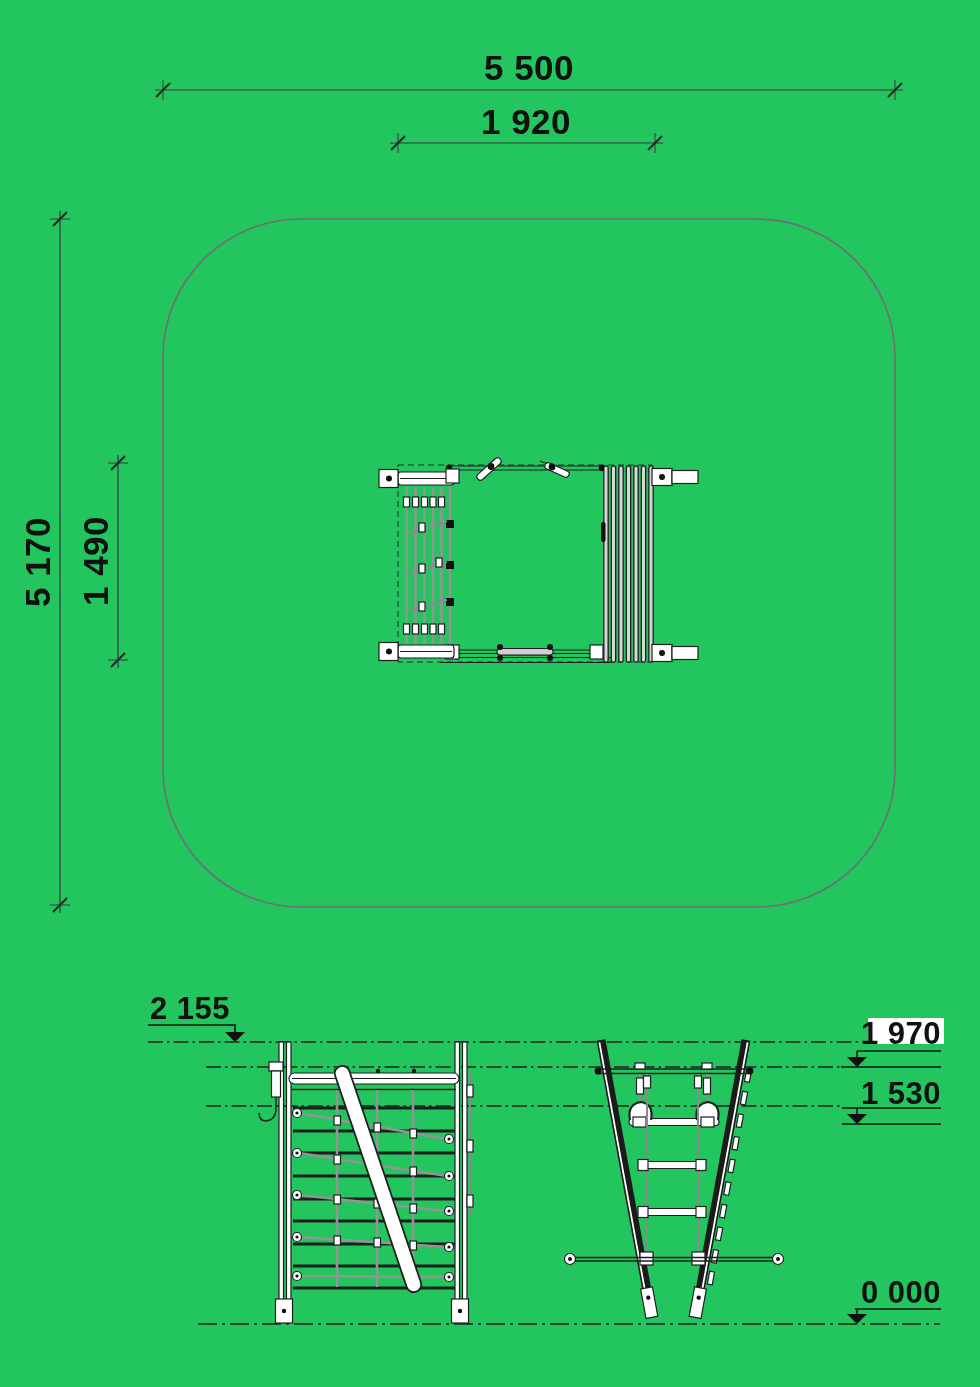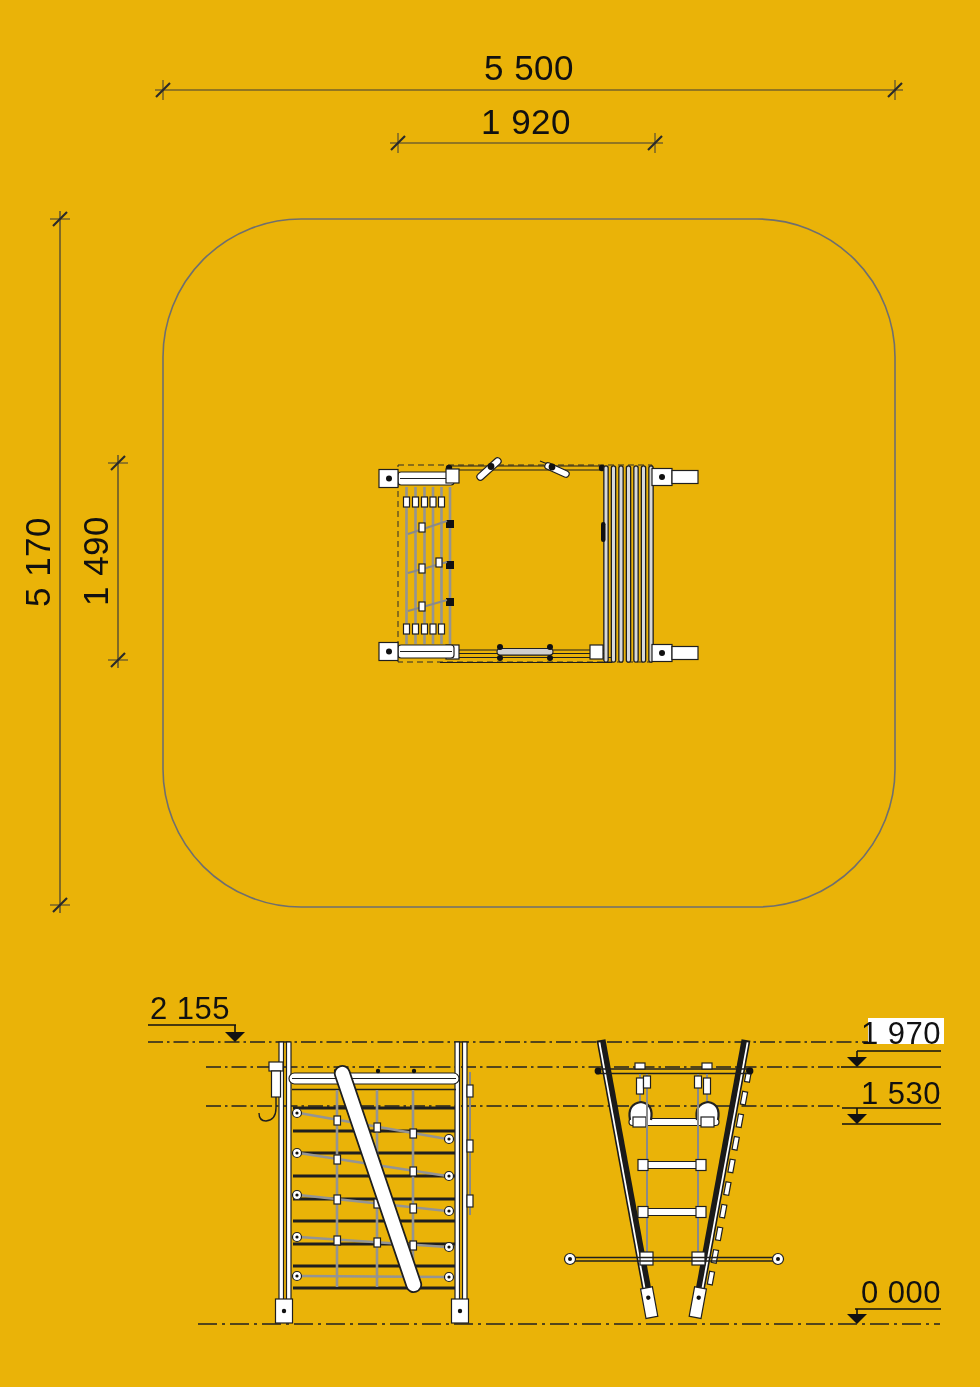--- a/index.html
+++ b/index.html
@@ -1,17 +1,17 @@
 <!DOCTYPE html>
 <html><head>
 <meta charset="utf-8">
 <style>
   html,body{margin:0;padding:0;background:#ffffff;}
-  .page{position:relative;width:980px;height:1387px;background:#eab308;overflow:hidden;
-        font-family:"Liberation Sans",sans-serif;}
+  .page{position:relative;width:980px;height:1387px;background:#22c55e;overflow:hidden;
+        font-family:"Liberation Sans",sans-serif;font-weight:bold;}
   svg{display:block;}
   text{fill:#111111;font-family:"Liberation Sans",sans-serif;}
   .dim-text{font-size:35px;letter-spacing:0.5px;}
   .lvl-text{font-size:31px;letter-spacing:0.5px;}
   .thin{stroke:#3a3a3a;stroke-width:1.2;fill:none;}
   .tick{stroke:#2a2a2a;stroke-width:2.2;}
   .stub{stroke:#3a3a3a;stroke-width:1;}
   .line{stroke:#1f1f1f;stroke-width:1.4;fill:none;}
   .line2{stroke:#1f1f1f;stroke-width:1.1;fill:none;}
   .rope{stroke:#949494;stroke-width:2.6;fill:none;}

